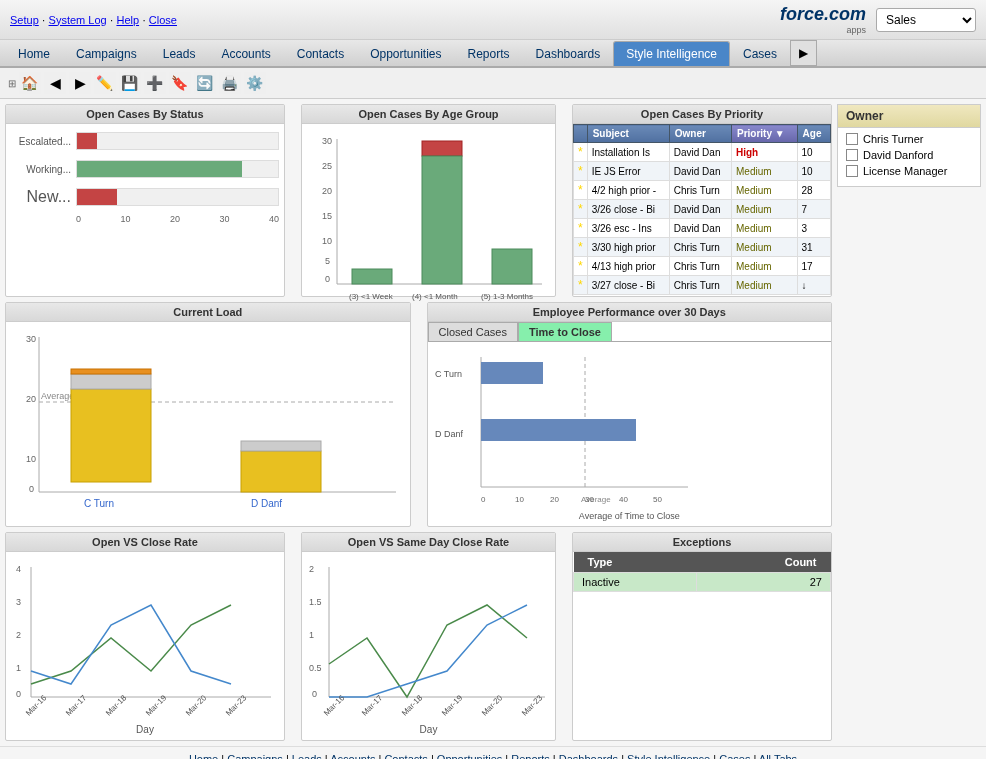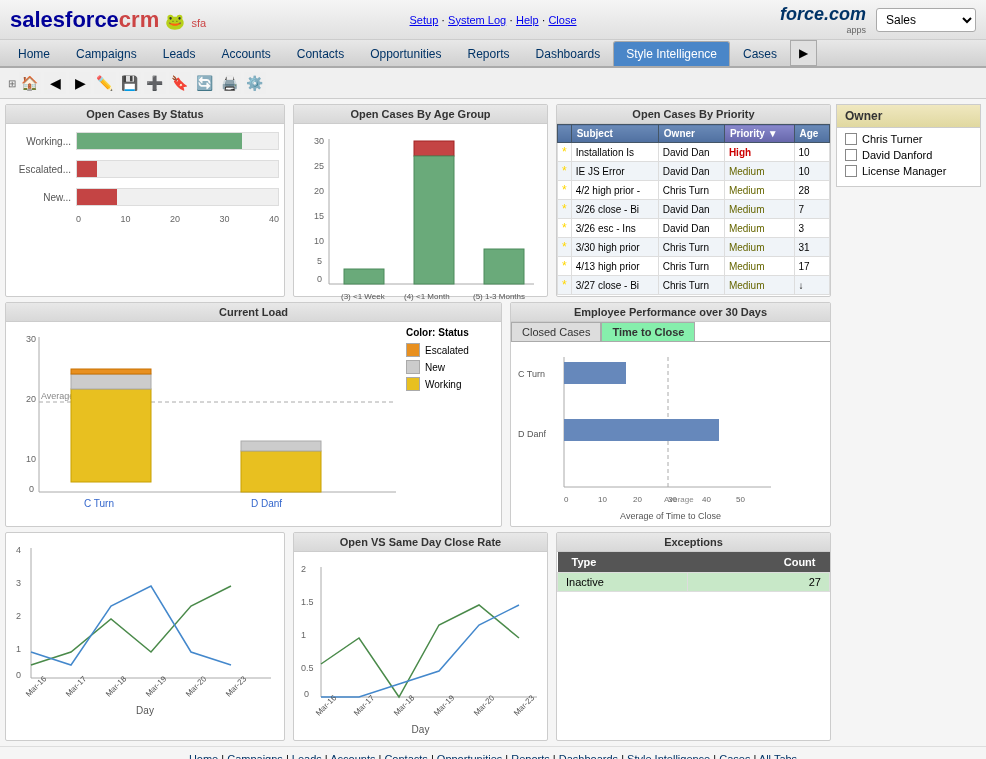--- a/index.html
+++ b/index.html
@@ -20,21 +20,21 @@
     
     .toolbar { background: #f0f0f0; border-bottom: 1px solid #ccc; padding: 4px 8px; display: flex; align-items: center; gap: 3px; }
     .tool-btn { width: 22px; height: 22px; border: 1px solid transparent; cursor: pointer; display: flex; align-items: center; justify-content: center; font-size: 14px; }
 
     
     .main-content { display: flex; padding: 5px; gap: 5px; background: #f5f5f5; }
     .left-panel { flex: 1; display: flex; flex-direction: column; gap: 5px; }
     .right-panel { width: 145px; }
 
     
-    .dashboard-row { display: flex; gap: 8px; }
+    .dashboard-row { display: flex; gap: 16px; }
     .chart-panel { background: #fff; border: 1px solid #ccc; border-radius: 2px; }
     .chart-title { background: linear-gradient(to bottom, #e8e8e8, #d8d8d8); border-bottom: 1px solid #ccc; padding: 3px 6px; font-size: 11px; font-weight: bold; text-align: center; color: #333; }
 
     
     .status-chart { width: 280px; }
 
     
     .age-chart { width: 255px; }
 
     
@@ -87,27 +87,20 @@
     .footer-links { text-align: center; padding: 6px; border-top: 1px solid #ddd; background: #f5f5f5; font-size: 11px; }
     .footer-links a { color: #036; text-decoration: none; }
 
     
     svg { overflow: visible; }
   </style>
 </head>
 <body>
 
 <div class="top-bar">
-  <div class="logo-area">
-    <span style="font-size:22px;font-weight:bold;">
-      <span style="color:#009;">sales</span><span style="color:#009;">force</span><span style="color:#c44;">crm</span>
-      <span style="font-size:16px;color:#009;"> 🐸</span>
-      <span style="font-size:11px;color:#c44;font-weight:normal;"> sfa</span>
-    </span>
-  </div>
   <div style="font-size:11px;">
     <a href="#">Setup</a>
     <span> · </span>
     <a href="#">System Log</a>
     <span> · </span>
     <a href="#">Help</a>
     <span> · </span>
     <a href="#">Close</a>
   </div>
   <div class="top-right">
@@ -153,33 +146,33 @@
 
 <div class="main-content">
   <div class="left-panel">
 
     <div class="dashboard-row">
 
       <div class="chart-panel status-chart">
         <div class="chart-title">Open Cases By Status</div>
         <div style="padding:8px 5px 5px 5px;">
           <div style="display:flex;align-items:center;margin-bottom:10px;">
+            <div style="width:65px;font-size:10px;text-align:right;color:#555;padding-right:5px;">Escalated...</div>
+            <div style="flex:1;height:18px;background:#f0f0f0;border:1px solid #ddd;position:relative;">
+              <div style="width:10%;height:100%;background:#c44444;"></div>
+            </div>
+          </div>
+          <div style="display:flex;align-items:center;margin-bottom:10px;">
             <div style="width:65px;font-size:10px;text-align:right;color:#555;padding-right:5px;">Working...</div>
             <div style="flex:1;height:18px;background:#f0f0f0;border:1px solid #ddd;position:relative;">
               <div style="width:82%;height:100%;background:#6aaa7a;"></div>
             </div>
           </div>
-          <div style="display:flex;align-items:center;margin-bottom:10px;">
-            <div style="width:65px;font-size:10px;text-align:right;color:#555;padding-right:5px;">Escalated...</div>
-            <div style="flex:1;height:18px;background:#f0f0f0;border:1px solid #ddd;position:relative;">
-              <div style="width:10%;height:100%;background:#c44444;"></div>
-            </div>
-          </div>
           <div style="display:flex;align-items:center;margin-bottom:8px;">
-            <div style="width:65px;font-size:10px;text-align:right;color:#555;padding-right:5px;">New...</div>
+            <div style="width:65px;font-size:16px;text-align:right;color:#555;padding-right:5px;">New...</div>
             <div style="flex:1;height:18px;background:#f0f0f0;border:1px solid #ddd;position:relative;">
               <div style="width:20%;height:100%;background:#c44444;"></div>
             </div>
           </div>
           <div style="display:flex;padding-left:65px;font-size:9px;color:#666;justify-content:space-between;">
             <span>0</span>
               <span>10</span>
               <span>20</span>
               <span>30</span>
               <span>40</span>
@@ -316,35 +309,20 @@
               <rect x="60" y="62" width="80" height="93" fill="#e8c020" stroke="#c8a000"></rect>
               <rect x="60" y="47" width="80" height="15" fill="#cccccc" stroke="#aaaaaa"></rect>
               <rect x="60" y="42" width="80" height="5" fill="#e89020" stroke="#c87000"></rect>
               <text x="73" y="180" font-size="10" fill="#36c">C Turn</text>
 
               <rect x="230" y="124" width="80" height="41" fill="#e8c020" stroke="#c8a000"></rect>
               <rect x="230" y="114" width="80" height="10" fill="#cccccc" stroke="#aaaaaa"></rect>
               <text x="240" y="180" font-size="10" fill="#36c">D Danf</text>
             </svg>
           </div>
-          <div class="load-legend">
-            <div class="legend-title">Color: Status</div>
-            <div class="legend-item">
-              <div class="legend-color color-escalated"></div>
-              <span>Escalated</span>
-            </div>
-            <div class="legend-item">
-              <div class="legend-color color-new"></div>
-              <span>New</span>
-            </div>
-            <div class="legend-item">
-              <div class="legend-color color-working"></div>
-              <span>Working</span>
-            </div>
-          </div>
         </div>
       </div>
 
       <div class="chart-panel emp-perf">
         <div class="chart-title">Employee Performance over 30 Days</div>
         <div class="emp-tabs">
           <div class="emp-tab">Closed Cases</div>
           <div class="emp-tab active">Time to Close</div>
         </div>
         <div style="padding:5px;">
@@ -372,20 +350,21 @@
           </svg>
           <div style="text-align:center;font-size:9px;color:#555;margin-top:2px;">Average of Time to Close</div>
         </div>
       </div>
 
     </div>
 
     <div class="dashboard-row">
 
       <div class="chart-panel rate-chart">
+        <div class="chart-title">Open VS Close Rate</div>
         <div style="padding:5px;">
           <svg width="265" height="165">
 
             <text x="5" y="15" font-size="9" fill="#666">4</text>
             <text x="5" y="48" font-size="9" fill="#666">3</text>
             <text x="5" y="81" font-size="9" fill="#666">2</text>
             <text x="5" y="114" font-size="9" fill="#666">1</text>
             <text x="5" y="140" font-size="9" fill="#666">0</text>
 
             <line x1="20" y1="10" x2="20" y2="140" stroke="#aaa" stroke-width="1"></line>

